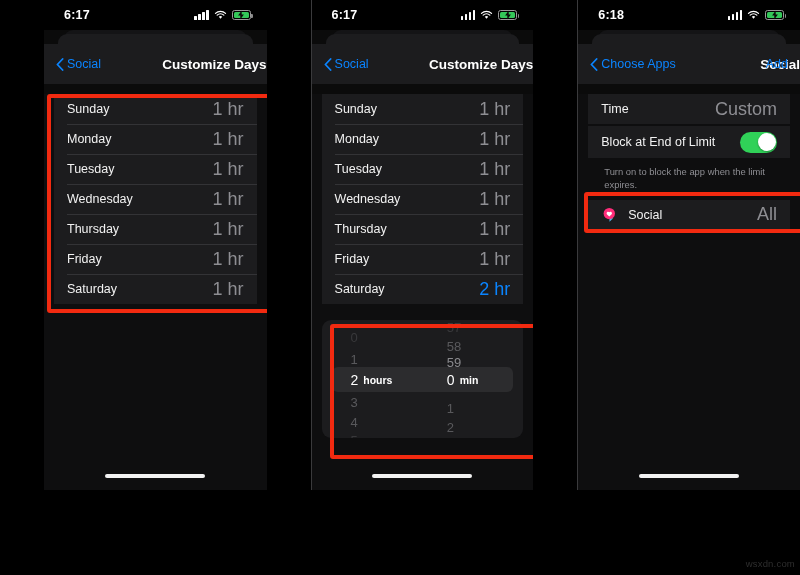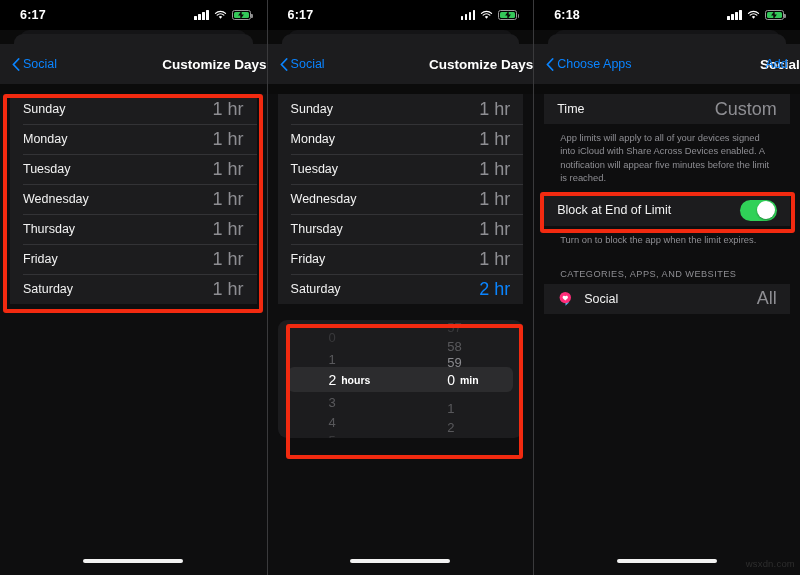--- a/index.html
+++ b/index.html
@@ -6,23 +6,24 @@
   html,body {
     width:800px; height:575px;
     background:#000;
     font-family:"Liberation Sans", sans-serif;
     -webkit-font-smoothing:antialiased;
     overflow:hidden;
   }
   .screens { position:relative; width:800px; height:575px; display:flex; }
   .panel {
     position:relative;
-    width:266.6px; height:575px;
+    width:266.6px; height:490px;
     background:#0b0b0b;
     overflow:hidden;
+    margin-left:44px;
   }
   .panel + .panel { border-left:1px solid #3a3a3c; }
 
   
   .statusbar {
     position:relative; height:30px;
     display:flex; align-items:center; justify-content:space-between;
     padding:0 16px 0 20px;
     background:#000;
   }
@@ -126,21 +127,21 @@
     border-radius:9px;
     overflow:hidden;
   }
   .picker-band {
     position:absolute; left:10px; right:10px; top:47px; height:25px;
     background:#2c2c2e; border-radius:6px;
   }
   .cols { position:absolute; inset:0; display:flex; }
   .col { flex:1; position:relative; }
   .col.hours { display:flex; justify-content:flex-end; padding-right:6px; }
-  .col.mins  { display:flex; justify-content:flex-end; padding-left:22px; }
+  .col.mins  { display:flex; justify-content:center; padding-left:22px; }
   .col-inner { position:relative; width:86px; }
   .pk {
     position:absolute; left:0; right:0; height:21px;
     display:flex; align-items:center;
     font-size:13px; color:#8a8a8e;
   }
   .col.hours .pk { justify-content:flex-start; padding-left:28px; }
   .col.mins  .pk { justify-content:flex-start; padding-left:10px; }
   .pk.sel { color:#fff; font-size:14px; }
   .pk .unit { font-size:10.5px; font-weight:700; margin-left:5px; color:#fff; }
@@ -397,33 +398,31 @@
       <span class="nav-right">Add</span>
     </div>
 
     <div class="body">
       <div class="group">
         <div class="row">
           <span class="row-label">Time</span>
           <span class="row-value">Custom</span>
         </div>
       </div>
-      <div class="footnote">App limits will apply to all of your devices signed into iCloud with Share Across Devices enabled. A notification will appear five minutes before the limit is reached.</div>
 
       <div class="group" style="margin-top:2px">
         <div class="row" style="height:32px">
           <span class="row-label">Block at End of Limit</span>
           <span class="toggle">
               <span class="knob"></span>
             </span>
         </div>
       </div>
       <div class="footnote">Turn on to block the app when the limit expires.</div>
 
-      <div class="section-header">CATEGORIES, APPS, AND WEBSITES</div>
       <div class="group" style="margin-top:0">
         <div class="row">
           <svg class="app-icon" viewBox="0 0 20 20">
             <path d="M13.5 13.6 9.4 17.6l.1-4.3z" fill="#4fb8ef"></path>
             <circle cx="9.2" cy="8.4" r="6.3" fill="#ff2d7a"></circle>
             <path d="M9.2 11.6c-1.8-1.4-3-2.3-3-3.6 0-1 .8-1.7 1.7-1.7.6 0 1 .3 1.3.7.3-.4.7-.7 1.3-.7.9 0 1.7.7 1.7 1.7 0 1.3-1.2 2.2-3 3.6z" fill="#fff"></path>
           </svg>
           <span class="row-label">Social</span>
           <span class="row-value">All</span>
         </div>

